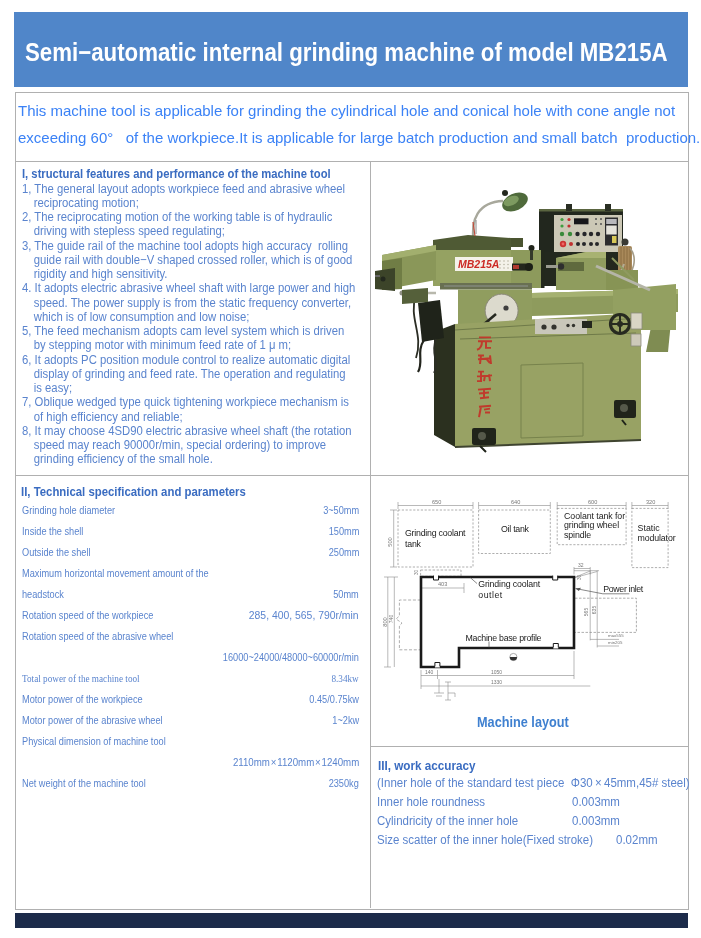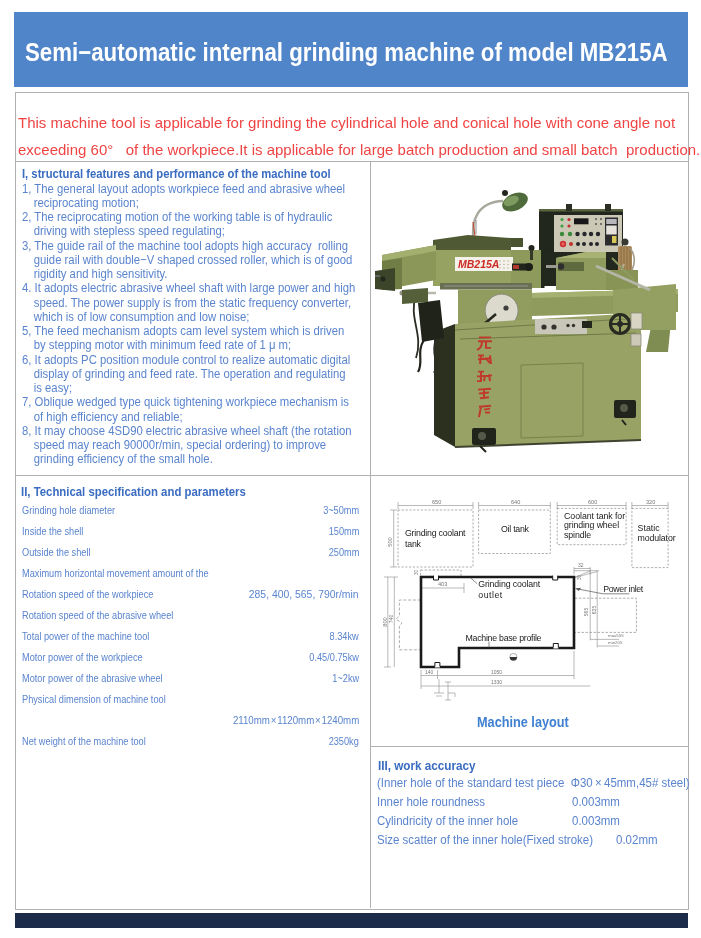--- a/index.html
+++ b/index.html
@@ -9,21 +9,21 @@
 </style>
 </head>
 <body>
 
 <div class="abs" style="left:14px;top:12px;width:674px;height:75px;background:#5086c9;"></div>
 
 <div class="abs sx" style="left:25px;top:39.8px;line-height:25.5px;color:#ffffff;font-size:25.5px;font-weight:bold;transform:scaleX(0.873);">Semi−automatic internal grinding machine of model MB215A</div>
 
 <div class="abs" style="left:15px;top:92px;width:672px;height:68px;border:1px solid #b0b0b0;"></div>
 
-<div class="abs" style="left:18px;top:96.9px;color:#ef4444;font-size:15px;line-height:27.5px;white-space:nowrap;margin-top:12px;">This machine tool is applicable for grinding the cylindrical hole and conical hole with cone angle not<br>exceeding 60°&nbsp;&nbsp; of the workpiece.It is applicable for large batch production and small batch&nbsp; production.</div>
+<div class="abs" style="left:18px;top:96.9px;color:#3b82f6;font-size:15px;line-height:27.5px;white-space:nowrap;">This machine tool is applicable for grinding the cylindrical hole and conical hole with cone angle not<br>exceeding 60°&nbsp;&nbsp; of the workpiece.It is applicable for large batch production and small batch&nbsp; production.</div>
 
 <div class="abs" style="left:15px;top:161px;width:672px;height:747px;border:1px solid #b0b0b0;"></div>
 
 <div class="abs" style="left:370px;top:161px;width:1px;height:747px;background:#b0b0b0;"></div>
 
 <div class="abs" style="left:15px;top:475px;width:673px;height:1px;background:#b0b0b0;"></div>
 
 <div class="abs" style="left:370px;top:746px;width:318px;height:1px;background:#b0b0b0;"></div>
 
 <div class="abs sx" style="left:22.3px;top:167.4px;line-height:13px;color:#3a6cc1;font-size:13px;font-weight:bold;transform:scaleX(0.865);">I, structural features and performance of the machine tool</div>
@@ -63,27 +63,34 @@
       <span class="abs sx" style="right:0;transform:scaleX(0.92);transform-origin:100% 0;">150mm</span>
     </div>
   <div style="position:relative;height:21px;line-height:21px;">
       <span class="abs sx" style="left:0;transform:scaleX(0.92);">Outside the shell</span>
       <span class="abs sx" style="right:0;transform:scaleX(0.92);transform-origin:100% 0;">250mm</span>
     </div>
   <div style="position:relative;height:21px;line-height:21px;">
       <span class="abs sx" style="left:0;transform:scaleX(0.92);">Maximum horizontal movement amount of the</span>
     </div>
   <div style="position:relative;height:21px;line-height:21px;">
+      <span class="abs sx" style="left:0;transform:scaleX(0.92);">headstock</span>
+      <span class="abs sx" style="right:0;transform:scaleX(0.92);transform-origin:100% 0;">50mm</span>
+    </div>
+  <div style="position:relative;height:21px;line-height:21px;">
       <span class="abs sx" style="left:0;transform:scaleX(0.92);">Rotation speed of the workpiece</span>
       <span class="abs sx" style="right:0;transform:scaleX(1.04);transform-origin:100% 0;">285,&nbsp;400,&nbsp;565,&nbsp;790r/min</span>
     </div>
   <div style="position:relative;height:21px;line-height:21px;">
       <span class="abs sx" style="left:0;transform:scaleX(0.92);">Rotation speed of the abrasive wheel</span>
     </div>
   <div style="position:relative;height:21px;line-height:21px;">
+      <span class="abs sx" style="right:0;transform:scaleX(0.92);transform-origin:100% 0;">16000~24000/48000~60000r/min</span>
+    </div>
+  <div style="position:relative;height:21px;line-height:21px;font-family:Liberation Serif, serif;">
       <span class="abs sx" style="left:0;transform:scaleX(0.92);">Total power of the machine tool</span>
       <span class="abs sx" style="right:0;transform:scaleX(0.92);transform-origin:100% 0;">8.34kw</span>
     </div>
   <div style="position:relative;height:21px;line-height:21px;">
       <span class="abs sx" style="left:0;transform:scaleX(0.92);">Motor power of the workpiece</span>
       <span class="abs sx" style="right:0;transform:scaleX(0.92);transform-origin:100% 0;">0.45/0.75kw</span>
     </div>
   <div style="position:relative;height:21px;line-height:21px;">
       <span class="abs sx" style="left:0;transform:scaleX(0.92);">Motor power of the abrasive wheel</span>
       <span class="abs sx" style="right:0;transform:scaleX(0.92);transform-origin:100% 0;">1~2kw</span>

